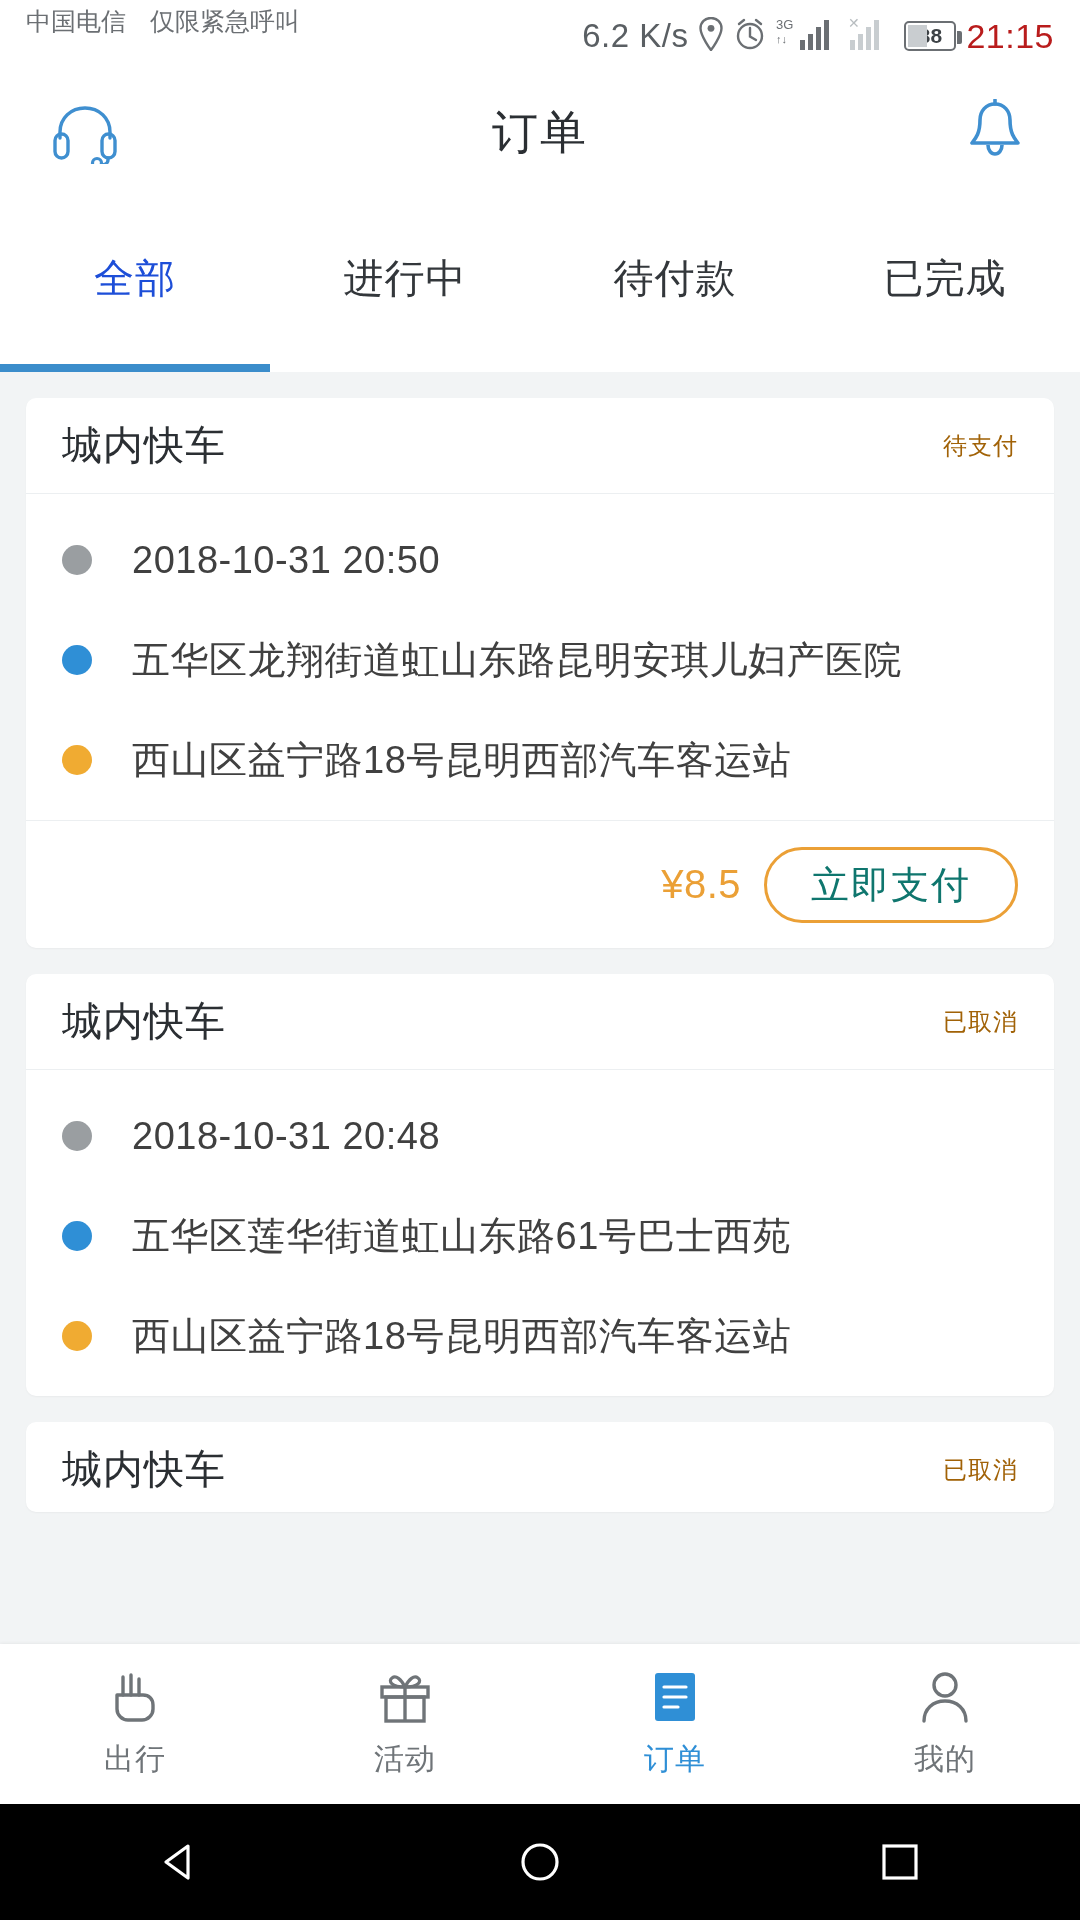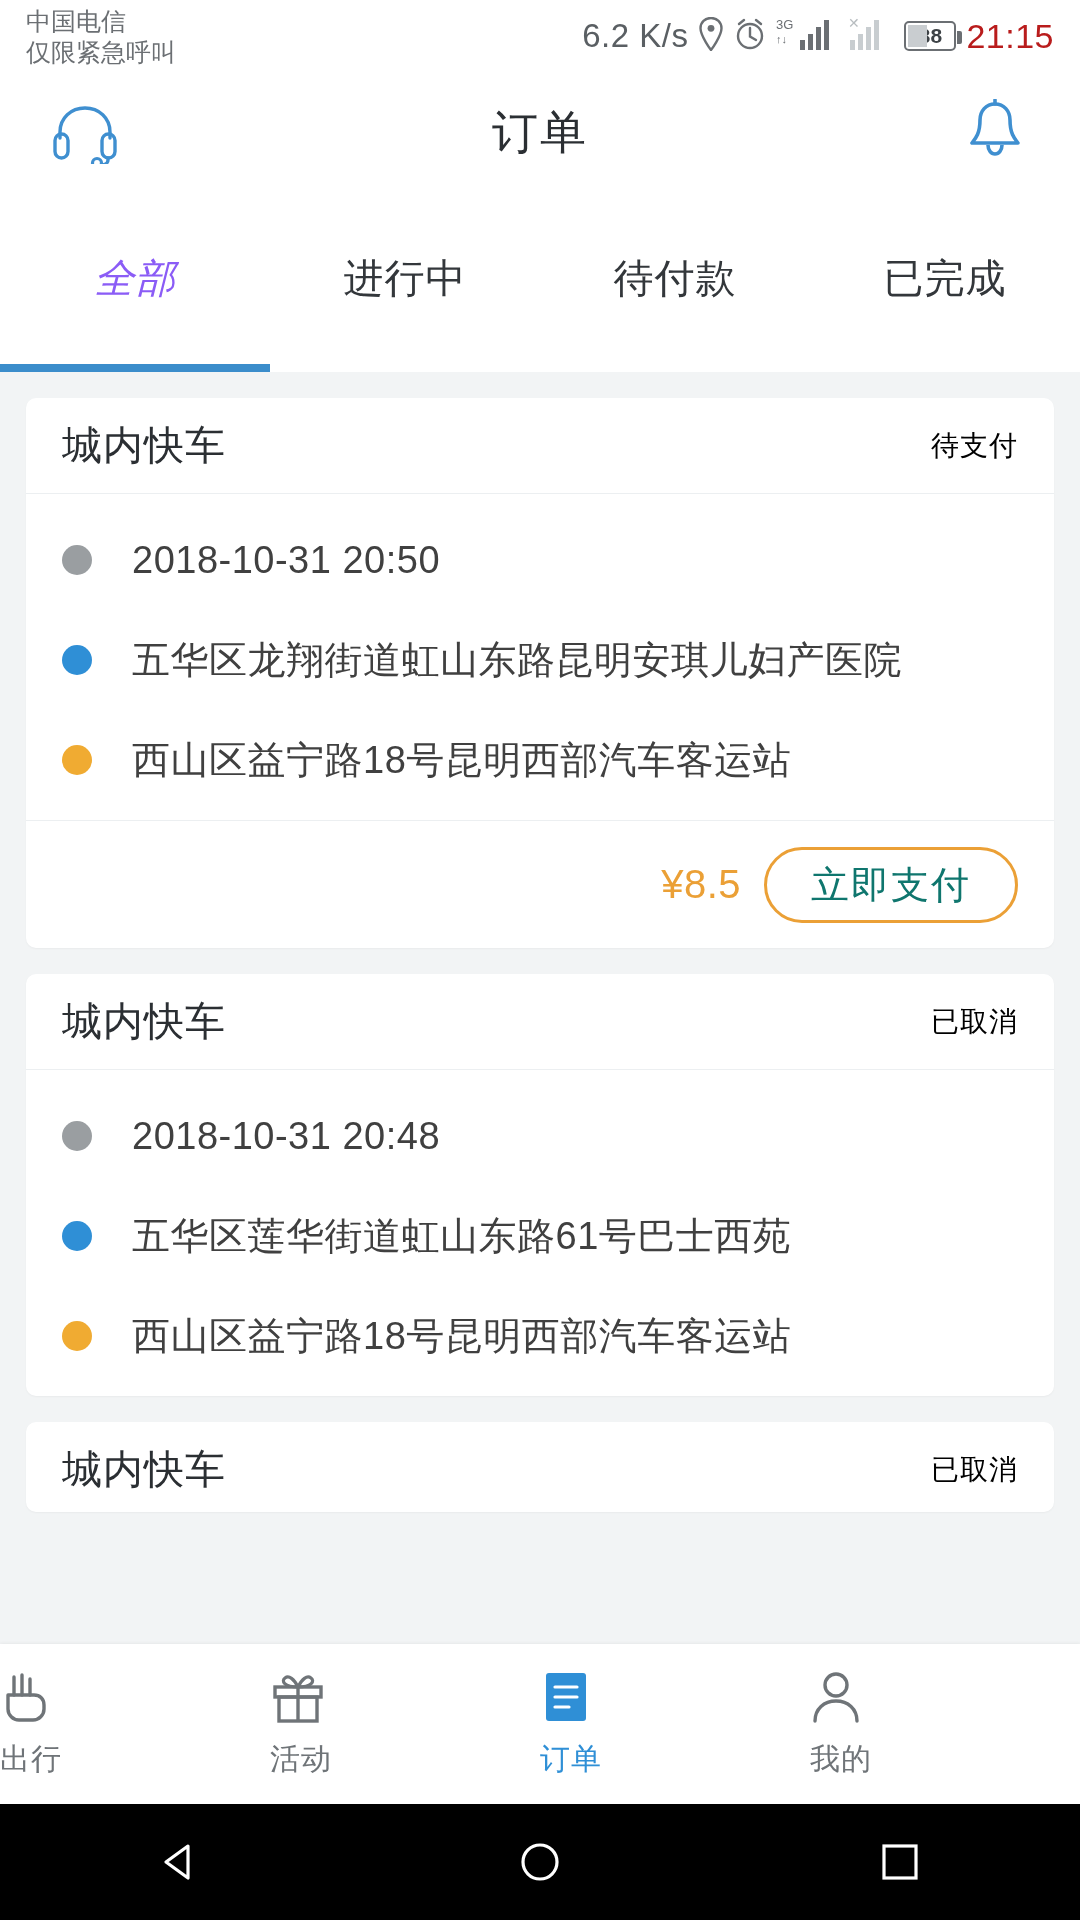--- a/index.html
+++ b/index.html
@@ -11,21 +11,21 @@
   }
   .phone { position:relative; width:1080px; height:1920px; background:#f2f4f5; }
 
   
   .statusbar {
     position:absolute; top:0; left:0; width:1080px; height:70px;
     background:#ffffff;
     display:flex; align-items:flex-start; justify-content:space-between;
     padding:6px 26px 0 26px;
   }
-  .carrier { display:flex; flex-direction:column; line-height:1.25; }
+  .carrier { display:flex; flex-direction:row; line-height:1.25;gap:24px; }
   .carrier div { font-size:25px; color:#6b6f73; white-space:nowrap; }
   .status-right { display:flex; align-items:center; gap:10px; padding-top:10px; }
   .netspeed { font-size:33px; color:#5a5f63; letter-spacing:.5px; }
   .sb-time { font-size:34px; color:#b91c1c; letter-spacing:.5px; }
   .sb-ico { display:block; }
   .bat {
     position:relative; width:52px; height:30px; border:2.5px solid #6b6f73;
     border-radius:5px; display:flex; align-items:center; justify-content:center;
   }
   .bat::after {
@@ -50,40 +50,40 @@
   
   .tabs {
     position:absolute; top:195px; left:0; width:1080px; height:177px;
     background:#ffffff; display:flex; align-items:center;
   }
   .tab {
     flex:1; text-align:center; font-size:40px; color:#33373b; letter-spacing:1px;
     position:relative; height:100%; display:flex; align-items:center; justify-content:center;
     padding-bottom:10px;
   }
-  .tab.active { color:#8b5cf6;font-style:italic; }
+  .tab.active { color:#1d4ed8; }
   .tab-underline {
     position:absolute; left:0; bottom:0; width:270px; height:8px; background:#3b8dcb;
   }
 
   
   .list {
     position:absolute; top:372px; left:0; width:1080px; bottom:216px;
     background:#f2f4f5; overflow:hidden; padding-top:26px;
   }
   .card {
     background:#ffffff; border-radius:10px; margin:0 26px 26px 26px;
     box-shadow:0 1px 2px rgba(0,0,0,.04);
   }
   .card-head {
     height:96px; display:flex; align-items:center; justify-content:space-between;
     padding:0 36px; border-bottom:1.5px solid #eceff1;
   }
   .card-type { font-size:40px; color:#2b2f33; letter-spacing:1px; }
-  .card-status { font-size:28px; color:#000000; letter-spacing:1px;margin-left:37px; }
+  .card-status { font-size:24px; color:#a16207; letter-spacing:1px;margin-left:37px; }
   .card-body { padding:16px 36px 10px 36px; }
   .row { display:flex; align-items:center; height:100px; }
   .dot { width:30px; height:30px; border-radius:50%; flex:0 0 30px; }
   .dot.grey { background:#9a9ea1; }
   .dot.blue { background:#2f8fd6; }
   .dot.orange { background:#f0ab32; }
   .row-text { margin-left:40px; font-size:38px; color:#404040; letter-spacing:.5px; white-space:nowrap; }
   .card-foot {
     border-top:1.5px solid #eceff1; height:128px;
     display:flex; align-items:center; justify-content:flex-end; padding:0 36px; gap:23px;
@@ -96,21 +96,21 @@
   }
   .card.partial { overflow:hidden; height:90px; }
 
   
   .bottomnav {
     position:absolute; left:0; bottom:116px; width:1080px; height:160px;
     background:#ffffff; display:flex; align-items:center;
     box-shadow:0 -1px 3px rgba(0,0,0,.05);
   }
   .nav-item {
-    flex:1; display:flex; flex-direction:column; align-items:flex-start; justify-content:center; gap:10px;
+    flex:1; display:flex; flex-direction:column; align-items:center; justify-content:center; gap:10px;
   }
   .nav-label { font-size:30px; color:#6f7478; letter-spacing:1px; }
   .nav-item.active .nav-label { color:#2f8fd6; }
 
   
   .androidnav {
     position:absolute; left:0; bottom:0; width:1080px; height:116px;
     background:#000000; display:flex; align-items:center; justify-content:space-around;
   }
   .and-btn { width:120px; height:116px; display:flex; align-items:center; justify-content:center; }

